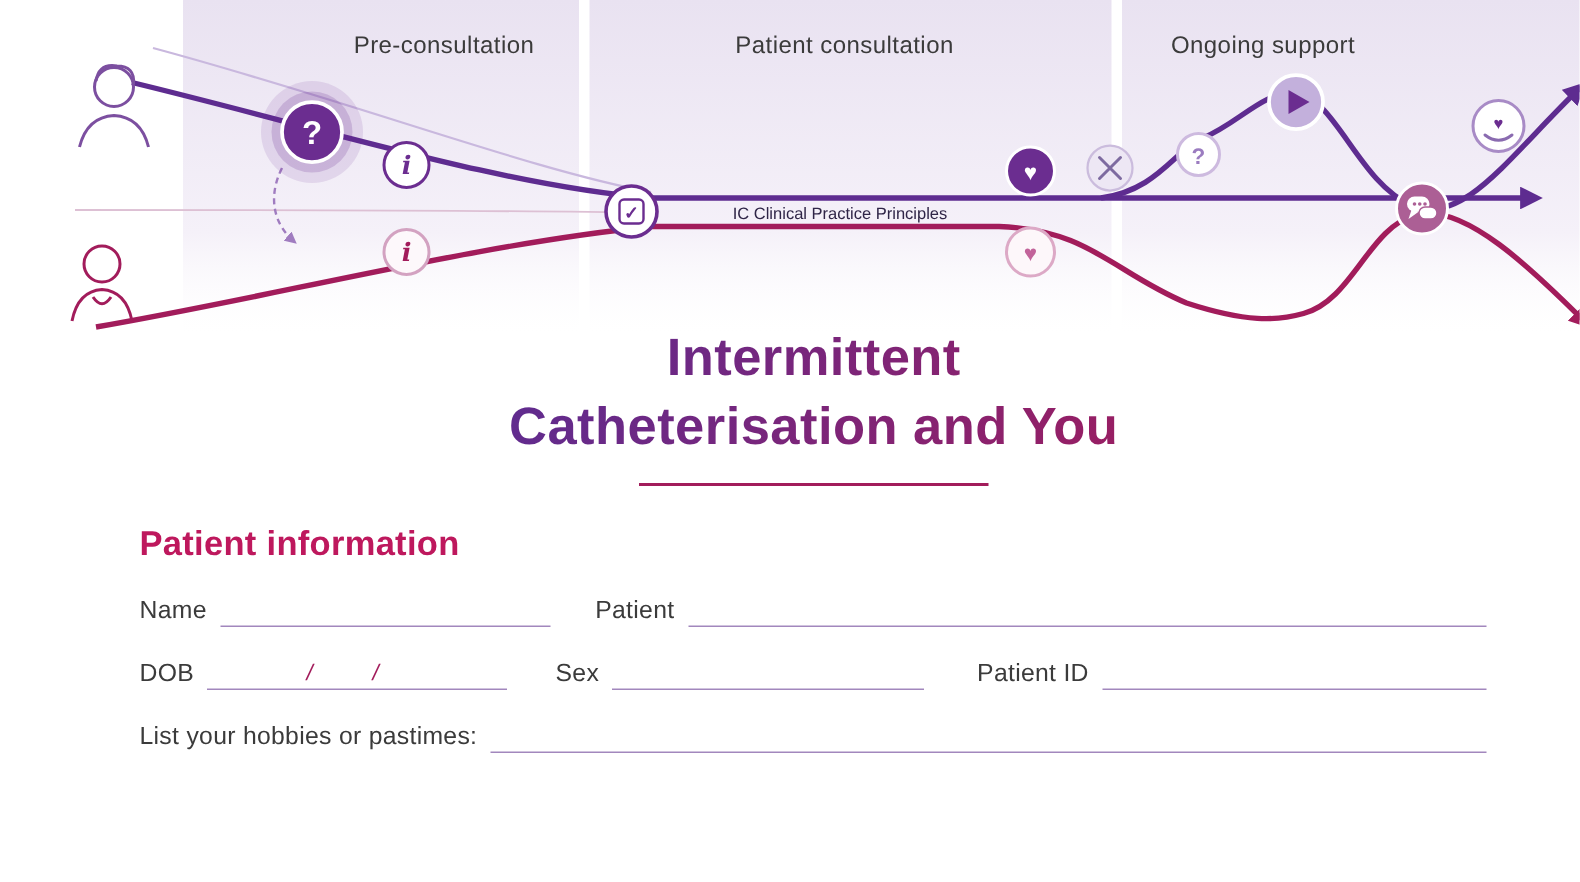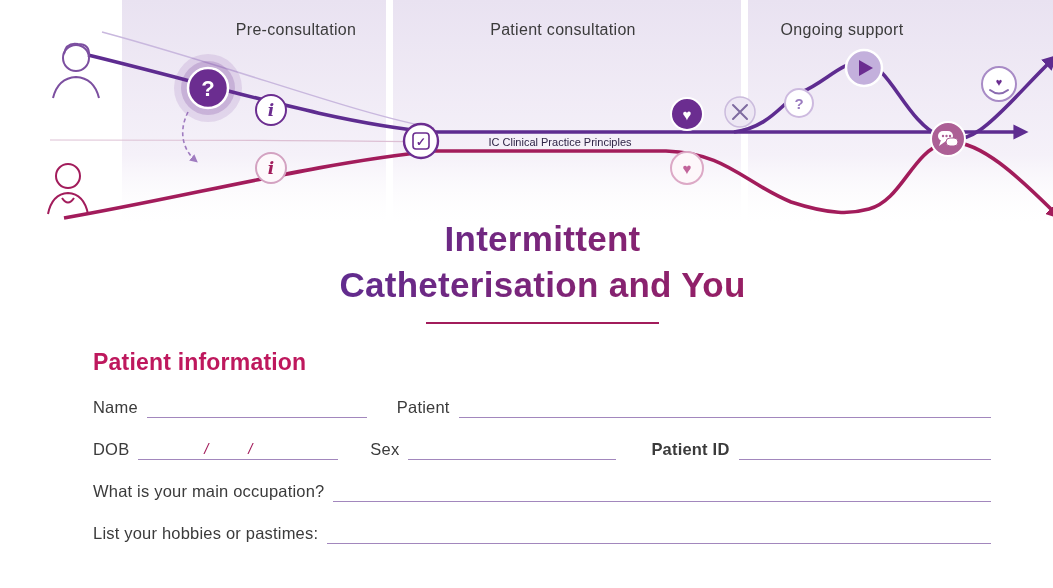--- a/index.html
+++ b/index.html
@@ -18,21 +18,21 @@
   .title-rule { width:233px; height:2px; background:#A21C5B; margin:15px auto 0 auto; }
 
   .content { padding:0 58px 0 57px; }
   h2.section { color:#be185d; font-size:23px; font-weight:800; letter-spacing:0.2px; margin-top:25px; }
 
   .frow { display:flex; align-items:flex-end; margin-top:20px; font-size:16.5px; }
   .flabel { white-space:nowrap; padding-bottom:1px; letter-spacing:0.2px; }
   .fline { display:block; border-bottom:1.4px solid #A287BD; height:22px; margin-left:9px; position:relative; }
   .w220 { width:220px; } .w200 { width:200px; } .w208 { width:208px; }
   .grow { flex:1; }
-  .ml30 { margin-left:30px; } .ml32 { margin-left:32px; } .ml35 { margin-left:35px;font-weight:bold; }
+  .ml30 { margin-left:30px; } .ml32 { margin-left:32px; } .ml35 { margin-left:35px; }
   .slash { position:absolute; bottom:2px; font-size:15px; font-style:italic; color:#A21C5B; }
   .s1 { left:33%; } .s2 { left:55%; }
 </style>
 </head>
 <body>
 
 <div class="page">
 
   <svg class="journey" width="1053" height="232" viewBox="0 0 1053 232" xmlns="http://www.w3.org/2000/svg">
     <defs>
@@ -172,24 +172,20 @@
         <span class="slash s1">/</span>
         <span class="slash s2">/</span>
       </span>
       <span class="flabel ml32">Sex</span>
       <span class="fline w208"></span>
       <span class="flabel ml35">Patient ID</span>
       <span class="fline grow"></span>
     </div>
 
 
-    <div class="frow">
-      <span class="flabel">What is your main occupation?</span>
-      <span class="fline grow"></span>
-    </div>
 
     <div class="frow">
       <span class="flabel">List your hobbies or pastimes:</span>
       <span class="fline grow"></span>
     </div>
 
   </div>
 </div>
 
 </body></html>

